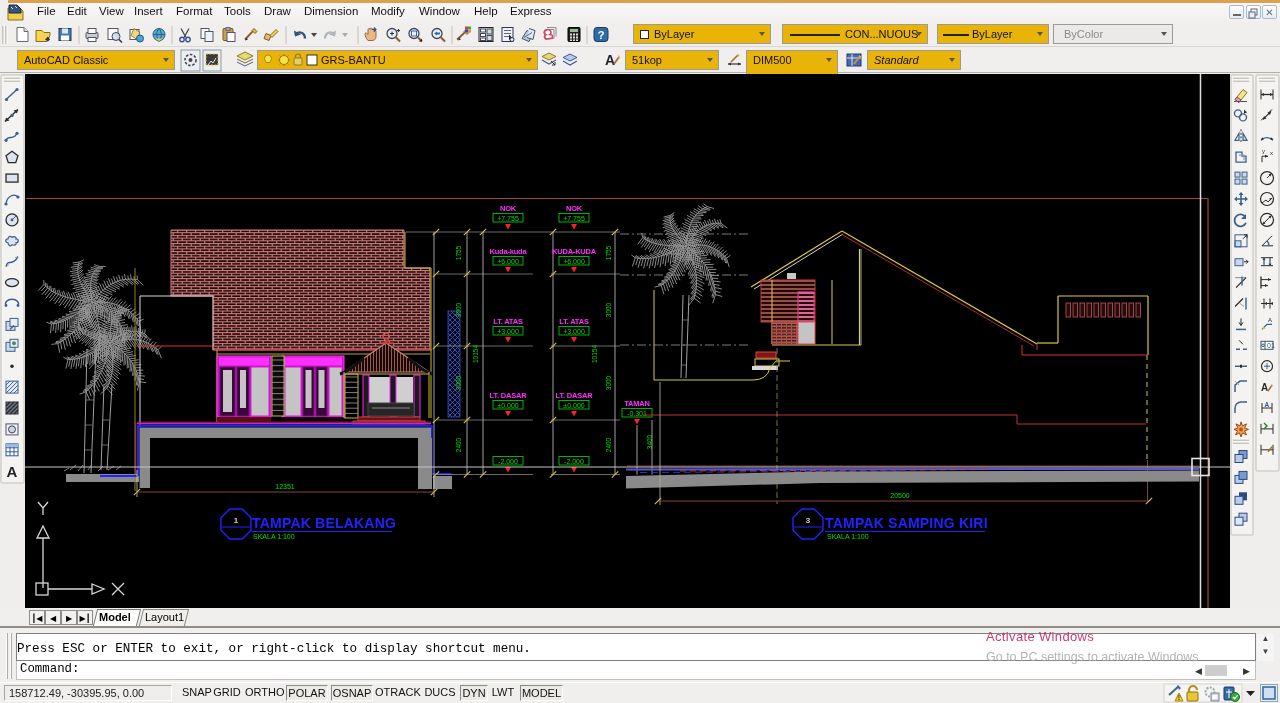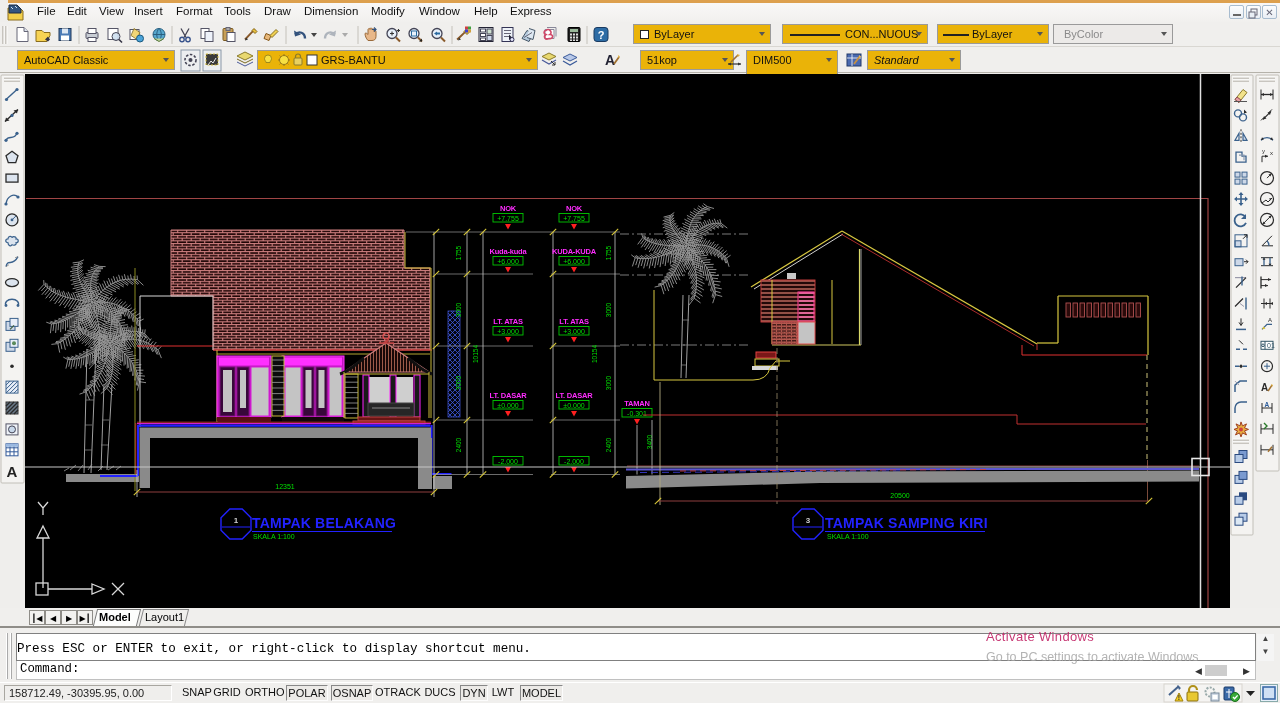--- a/index.html
+++ b/index.html
@@ -69,21 +69,21 @@
     <span class="cv"></span>
   </div>
 <div class="combo" style="left:17px;top:50px;width:158px;height:20px;">
     <span style="position:absolute;left:6px;top:3px">AutoCAD Classic</span>
     <span class="cv"></span>
   </div>
 <div class="combo" style="left:257px;top:50px;width:281px;height:20px;text-align:right;">
     <span style="position:absolute;left:63px;top:3px">GRS-BANTU</span>
     <span class="cv"></span>
   </div>
-<div class="combo" style="left:640px;top:50px;width:94px;height:20px;">
+<div class="combo" style="left:625px;top:50px;width:94px;height:20px;">
     <span style="position:absolute;left:6px;top:3px">51kop</span>
     <span class="cv"></span>
   </div>
 <div class="combo" style="left:746px;top:50px;width:92px;height:36px;">
     <span style="position:absolute;left:6px;top:3px">DIM500</span>
     <span class="cv"></span>
   </div>
 <div class="combo" style="left:867px;top:50px;width:94px;height:20px;font-style:italic;">
     <span style="position:absolute;left:6px;top:3px">Standard</span>
     <span class="cv"></span>

